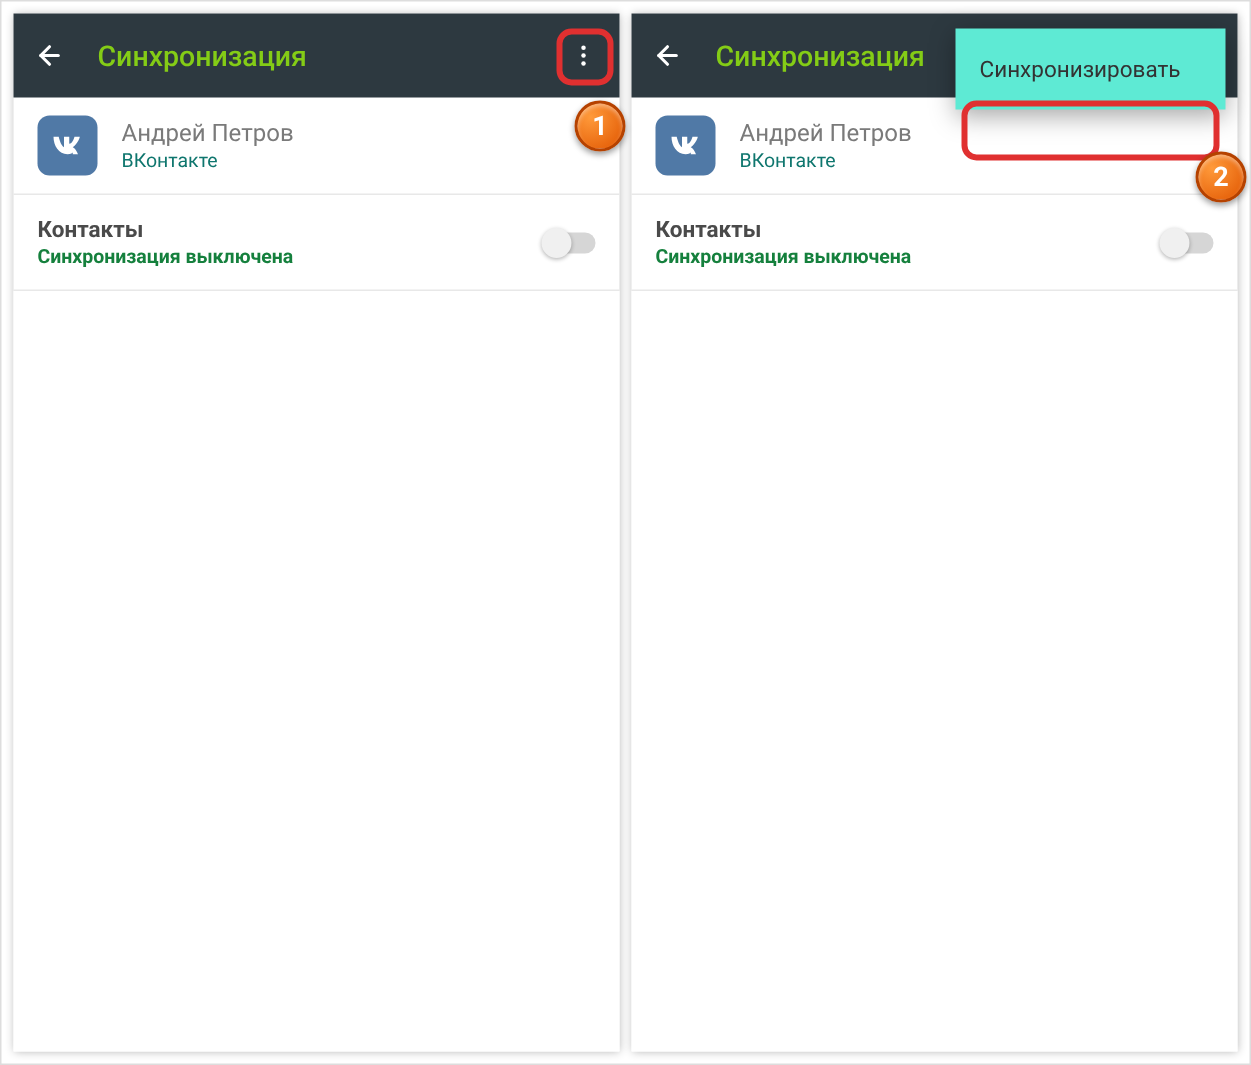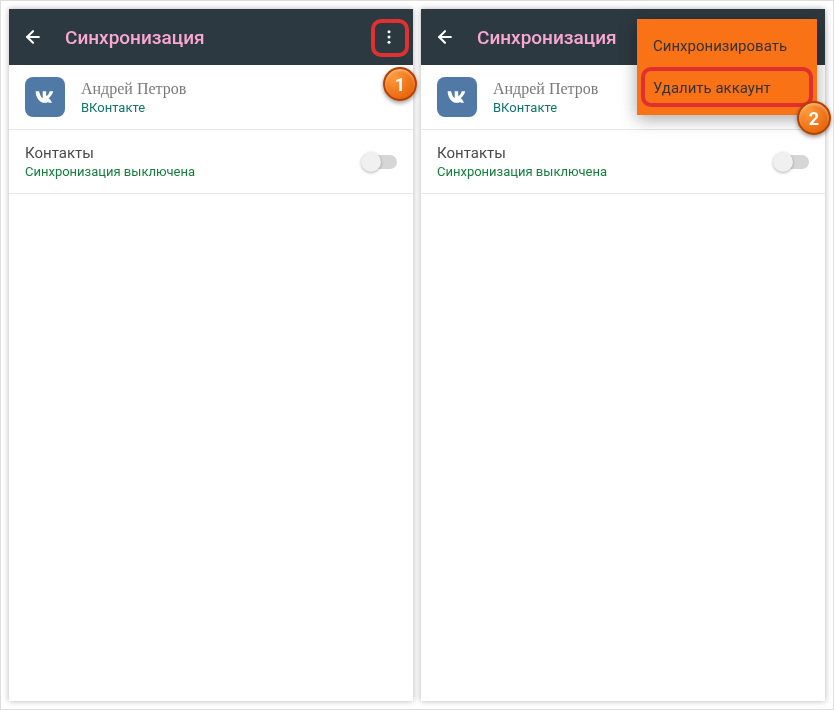--- a/index.html
+++ b/index.html
@@ -46,21 +46,21 @@
       align-items: center;
       justify-content: center;
       color: #fff;
       margin-right: 20px;
       cursor: pointer;
     }
     .app-title {
       font-size: 19px;
       font-weight: 500;
       flex: 1;
-      color: #f9a8d4;
+      color: #84cc16;
     }
     .overflow-icon {
       width: 24px;
       height: 24px;
       display: flex;
       align-items: center;
       justify-content: center;
       cursor: pointer;
     }
     .overflow-highlight {
@@ -92,35 +92,35 @@
       font-weight: 700;
       font-size: 18px;
     }
     .account-text {
       display: flex;
       flex-direction: column;
     }
     .account-name {
       font-size: 16px;
       color: #7a7a7a;
-      font-family: Liberation Serif, serif;
     }
     .account-service {
       font-size: 13px;
       color: #0f766e;
       margin-top: 2px;
     }
     .setting-row {
       display: flex;
       align-items: center;
       padding: 14px 16px;
       border-bottom: 1px solid #e8e8e8;
     }
     .setting-text {
       flex: 1;
+      font-weight: bold;
     }
     .setting-title {
       font-size: 15px;
       color: #4a4a4a;
     }
     .setting-sub {
       font-size: 13px;
       color: #15803d;
       margin-top: 2px;
     }
@@ -143,21 +143,21 @@
       box-shadow: 0 1px 3px rgba(0,0,0,0.3);
     }
     .content-area {
       flex: 1;
       background: #fff;
     }
     .dropdown {
       position: absolute;
       top: 10px;
       right: 8px;
-      background: #f97316;
+      background: #5eead4;
       box-shadow: 0 4px 16px rgba(0,0,0,0.35);
       width: 180px;
       z-index: 10;
       padding: 6px 0;
     }
     .dropdown-item {
       padding: 12px 16px;
       font-size: 15px;
       color: #333;
       cursor: pointer;
@@ -274,19 +274,18 @@
         <div class="setting-title">Контакты</div>
         <div class="setting-sub">Синхронизация выключена</div>
       </div>
       <div class="switch"></div>
     </div>
 
     <div class="content-area"></div>
 
     <div class="dropdown">
       <div class="dropdown-item">Синхронизировать</div>
-      <div class="dropdown-item">Удалить аккаунт</div>
       <div class="dropdown-highlight"></div>
     </div>
 
     <div class="marker marker-2">2</div>
   </div>
 </div>
 
 </body></html>

